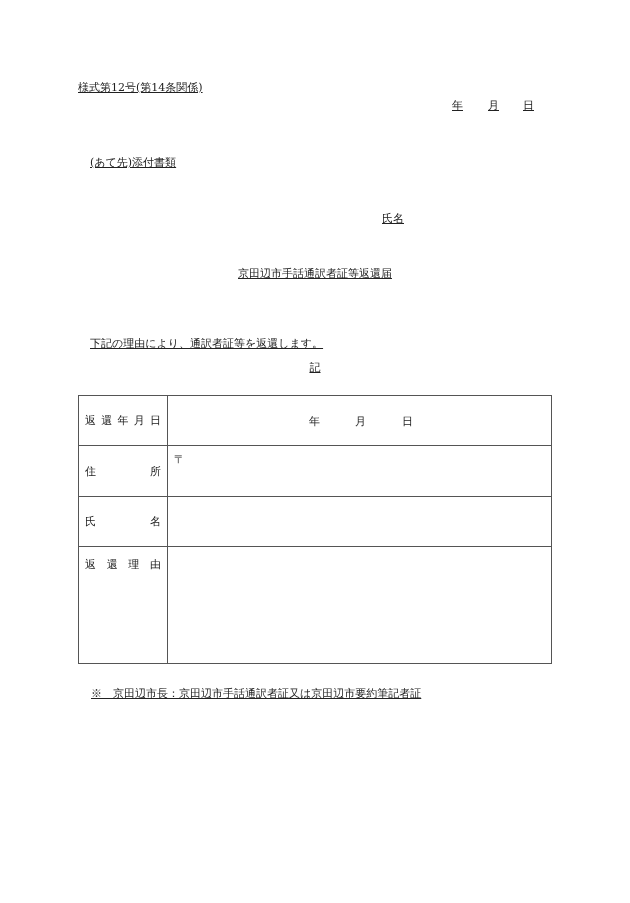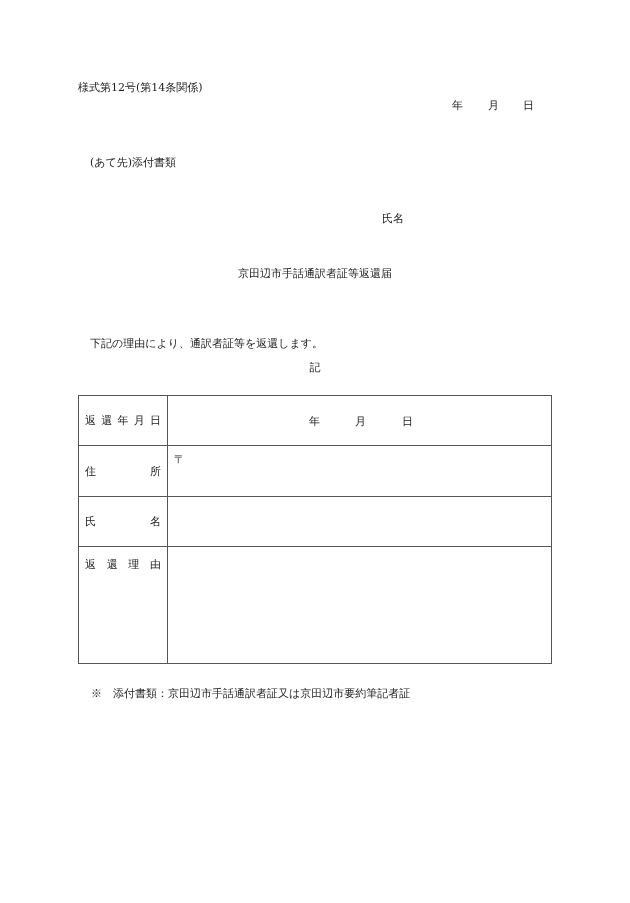--- a/index.html
+++ b/index.html
@@ -5,21 +5,21 @@
     html, body { margin: 0; padding: 0; }
     body {
       width: 630px; height: 903px;
       background: #ffffff;
       position: relative;
       font-family: "DejaVu Serif", "Liberation Serif", serif;
       color: #222222;
       font-size: 11px;
       overflow: hidden;
     }
-    .abs { position: absolute; white-space: nowrap; }
+    .abs { position: absolute; white-space: nowrap; text-decoration: underline; }
     #form-number { left: 78px; top: 80px; }
     .date-head { top: 98px; }
     #addressee { left: 90px; top: 155px; }
     #name-line { left: 382px; top: 211px; }
     #doc-title { left: 0; width: 630px; top: 266px; text-align: center; }
     #body-text { left: 90px; top: 336px; }
     #ki { left: 0; width: 630px; top: 360px; text-align: center; }
 
     table#form-table {
       position: absolute;
@@ -119,13 +119,13 @@
         <span>還</span>
         <span>理</span>
         <span>由</span>
       </div>
     </td>
     <td></td>
   </tr>
 </tbody>
   </table>
 
-<div class="abs" id="note">※　添付書類：京田辺市手話通訳者証又は京田辺市要約筆記者証</div>
+<div class="abs" id="note">※　京田辺市長：京田辺市手話通訳者証又は京田辺市要約筆記者証</div>
 
 </body></html>

